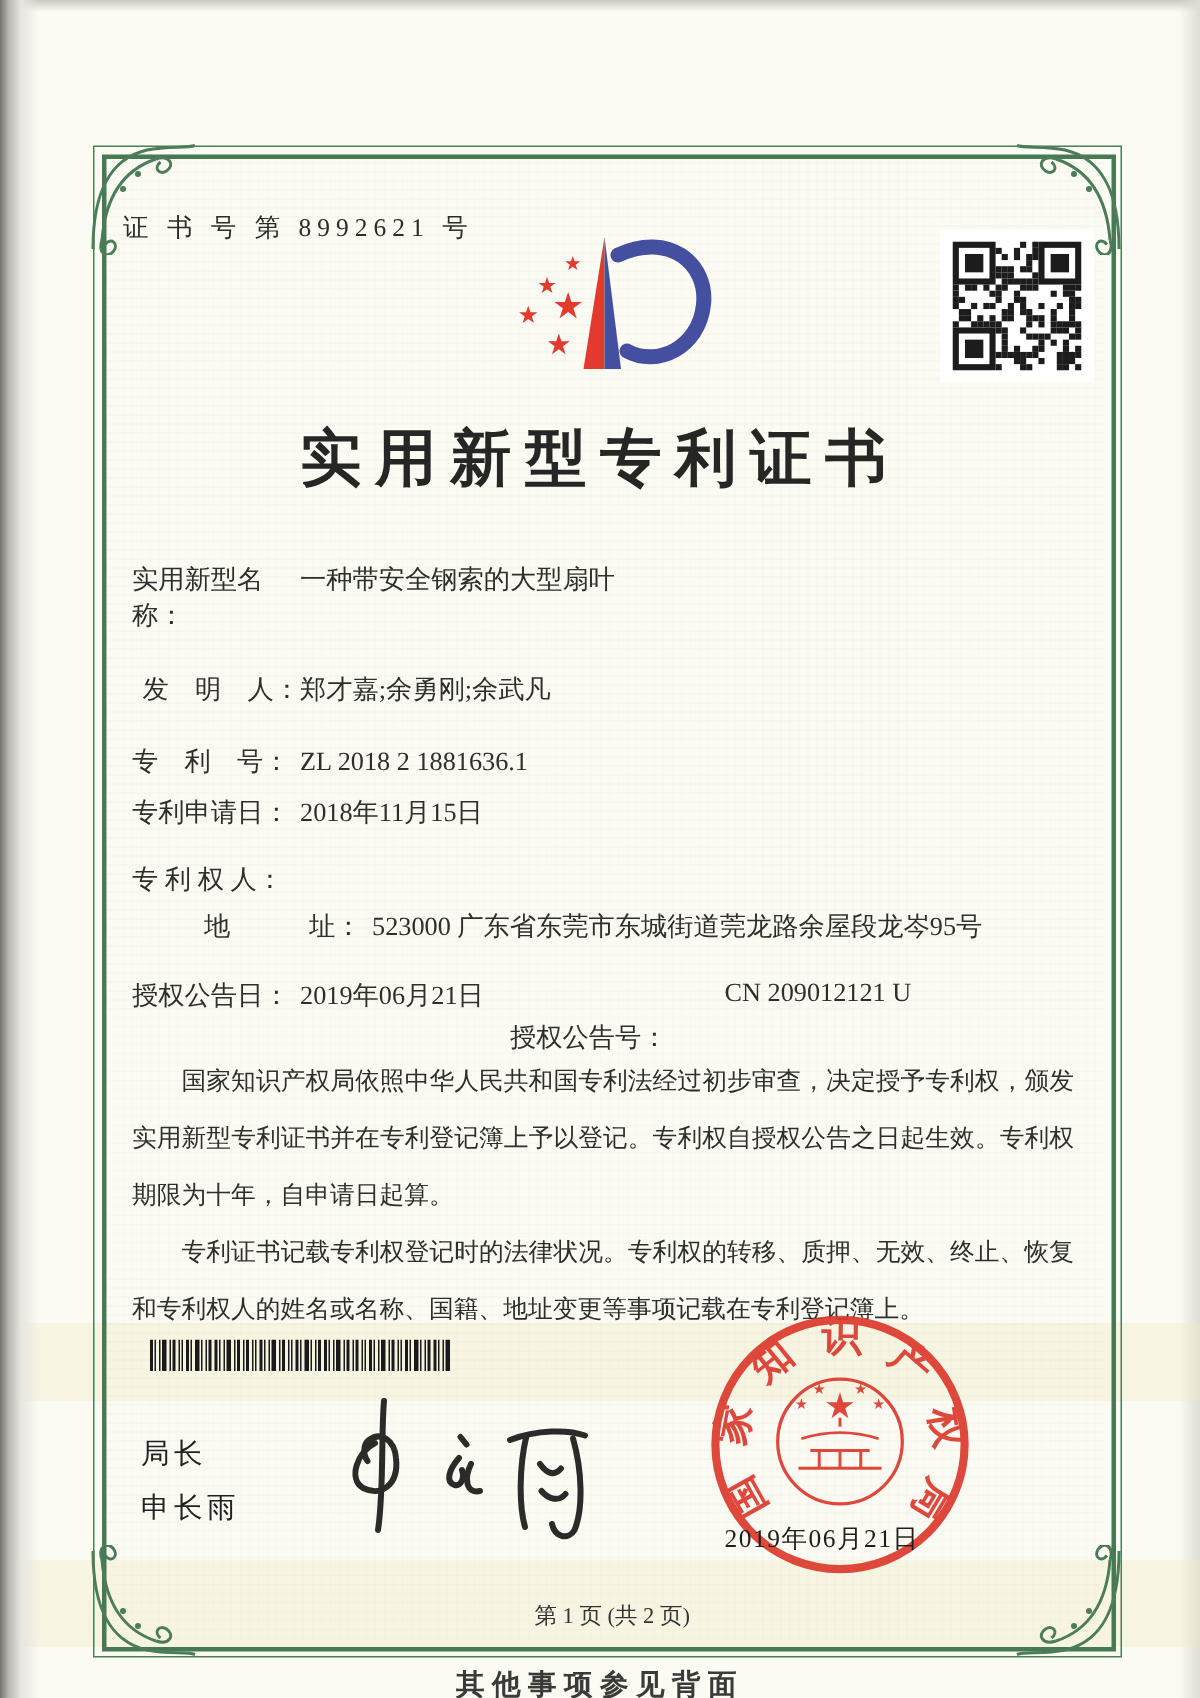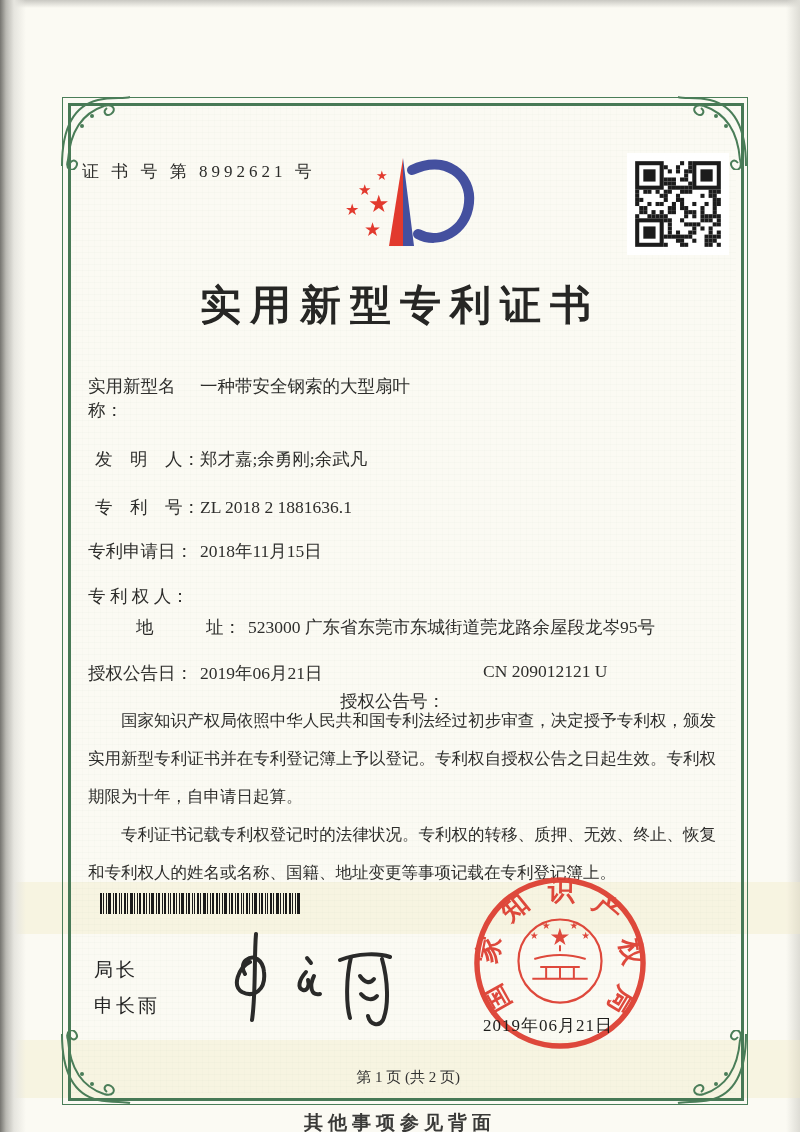--- a/index.html
+++ b/index.html
@@ -22,21 +22,21 @@
   .texture{position:absolute;left:70px;top:105px;width:666px;height:988px;opacity:.5;
     background-image:
       repeating-linear-gradient(0deg, rgba(140,175,145,.07) 0 1px, transparent 1px 6px),
       repeating-linear-gradient(90deg, rgba(140,175,145,.05) 0 1px, transparent 1px 6px);}
   .corner{position:absolute;width:78px;height:78px;}
   .c-tl{left:56px;top:92px;}
   .c-tr{right:48px;top:92px;transform:scaleX(-1);}
   .c-bl{left:56px;bottom:24px;transform:scaleY(-1);}
   .c-br{right:48px;bottom:24px;transform:scale(-1,-1);}
   
-  .certno{position:absolute;left:82px;top:160px;font-size:17px;letter-spacing:4px;color:#2c2c2a;}
+  .certno{position:absolute;left:82px;top:140px;font-size:17px;letter-spacing:4px;color:#2c2c2a;}
   .title{position:absolute;left:0;top:278px;width:800px;text-align:center;
     font-size:41px;font-weight:bold;letter-spacing:9px;color:#262624;}
   .rows{position:absolute;left:88px;top:374px;width:640px;font-size:17.5px;color:#2e2e2c;}
   .frow{display:flex;align-items:baseline;margin-bottom:0;}
   .frow .lab{flex:0 0 112px;}
   .grant{position:relative;height:26px;}
   .grant span{position:absolute;white-space:nowrap;}
   .g-dl{left:0;} .g-dv{left:112px;} .g-nl{left:252px;margin-top:28px;} .g-nv{left:395px;}
   .paras{position:absolute;left:88px;top:702px;width:628px;font-size:16.5px;
     line-height:38px;color:#2e2e2c;text-align:justify;}
@@ -285,21 +285,21 @@
 
   <div class="rows">
     <div class="frow" style="margin-bottom:25px;">
       <span class="lab">实用新型名称：</span>
       <span class="val">一种带安全钢索的大型扇叶</span>
     </div>
     <div class="frow" style="margin-bottom:24px;text-align:right;">
       <span class="lab">发　明　人：</span>
       <span class="val">郑才嘉;余勇刚;余武凡</span>
     </div>
-    <div class="frow" style="margin-bottom:20px;text-align:right;">
+    <div class="frow" style="margin-bottom:10px;">
       <span class="lab">专　利　号：</span>
       <span class="val">ZL 2018 2 1881636.1</span>
     </div>
     <div class="frow" style="margin-bottom:21px;">
       <span class="lab">专利申请日：</span>
       <span class="val">2018年11月15日</span>
     </div>
     <div class="frow" style="margin-bottom:7px;">
       <span class="lab">专 利 权 人：</span>
     </div>

